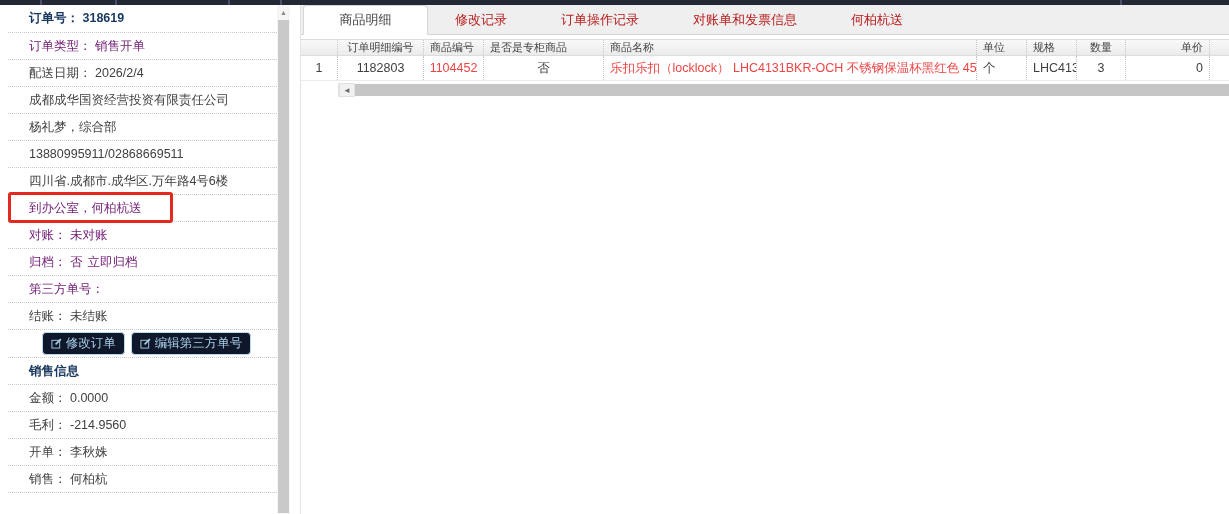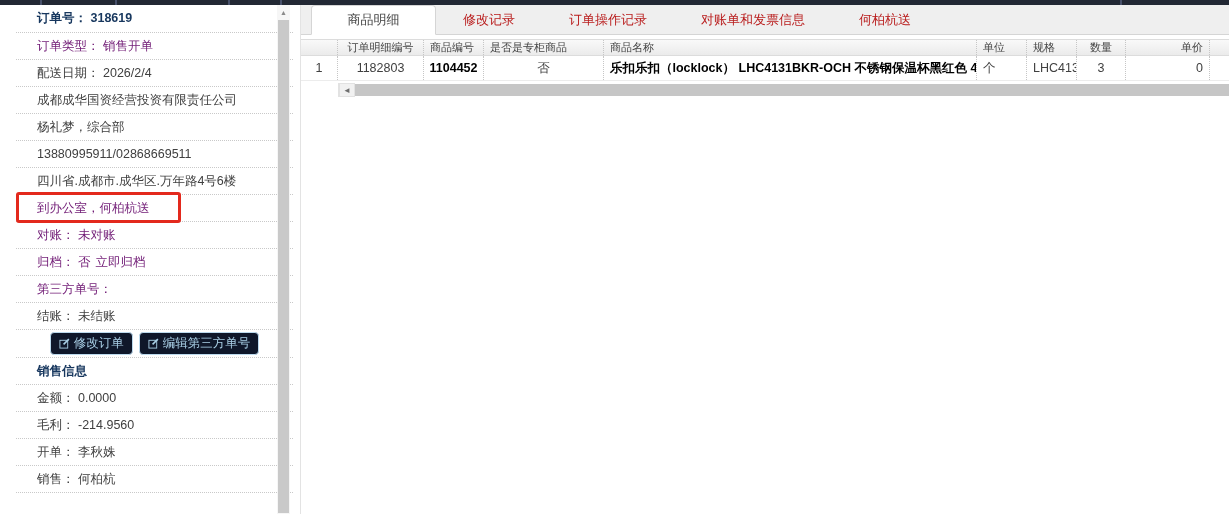--- a/index.html
+++ b/index.html
@@ -6,21 +6,21 @@
   body{
     width:1229px;height:514px;position:relative;overflow:hidden;background:#fff;
     font-family:"Liberation Sans","DejaVu Sans",sans-serif;
     -webkit-font-smoothing:antialiased;
   }
   
   .topbar{position:absolute;top:0;left:0;width:1229px;height:5px;background:#222834;}
   .topbar .seg{position:absolute;top:0;width:2px;height:5px;background:#47506a;}
 
   
-  .sidebar{position:absolute;top:5px;left:16px;width:277px;height:509px;background:#fff;overflow:hidden;}
+  .sidebar{position:absolute;top:5px;left:8px;width:277px;height:509px;background:#fff;overflow:hidden;}
   .srow{height:27px;box-sizing:border-box;border-bottom:1px dotted #c9c9c9;display:flex;
         align-items:center;padding-left:21px;font-size:12.5px;color:#404040;position:relative;
         white-space:nowrap;}
   .srow.tall{height:28px;}
   .navy{color:#17375e;font-weight:bold;}
   .blue{color:#701a75;}
   .archlink{margin-left:5px;cursor:pointer;}
   .btnrow{justify-content:center;padding-left:0;height:28px;}
   .sbtn{display:inline-flex;align-items:center;gap:4px;height:23px;padding:0 8px;margin:0 3px;
         color:#a9cfe6;border:1px solid #bcdaee;background:#0f172a;border-radius:4px;
@@ -35,21 +35,21 @@
   .vscroll .vthumb{position:absolute;top:15px;left:1px;right:1px;bottom:1px;background:#c9c9c9;}
 
   
   .main{position:absolute;top:5px;left:300px;width:929px;height:509px;background:#fff;
         border-left:1px solid #e3e3e3;box-sizing:border-box;}
   .tabbar{height:29px;background:#efefef;border-bottom:1px solid #d5d5d5;display:flex;
         align-items:stretch;}
   .tab{display:flex;align-items:center;justify-content:center;font-size:13px;color:#b91c1c;
         padding:0 27px;cursor:pointer;white-space:nowrap;}
   .tab.active{background:#fff;border:1px solid #d5d5d5;border-bottom:1px solid #fff;
-        border-radius:4px 4px 0 0;color:#444;margin-left:10px;margin-bottom:-1px;
+        border-radius:4px 4px 0 0;color:#444;margin-left:2px;margin-bottom:-1px;
         width:69px;box-sizing:content-box;}
 
   .grid{margin-top:4px;}
   .thead{display:flex;height:17px;background:linear-gradient(#f9f9f9,#ebebeb);
         border-top:1px solid #dcdcdc;border-bottom:1px solid #dcdcdc;box-sizing:border-box;
         font-size:11px;color:#444;}
   .trow{display:flex;height:25px;font-size:12.5px;color:#404040;border-bottom:1px solid #ececec;
         box-sizing:border-box;background:#fff;}
   .cell{box-sizing:border-box;border-right:1px dotted #c6c6c6;display:flex;align-items:center;
         padding:0 6px;overflow:hidden;white-space:nowrap;}
@@ -58,21 +58,21 @@
   .c-prodno{width:60px;}
   .c-counter{width:120px;}
   .c-name{width:373px;}
   .c-unit{width:50px;}
   .c-spec{width:50px;}
   .c-qty{width:49px;}
   .c-price{width:84px;}
   .c-fill{flex:1;border-right:none;}
   .center{justify-content:center;}
   .right{justify-content:flex-end;text-align:center;}
-  .linkblue{color:#000000;cursor:pointer;font-weight:bold;}
+  .linkblue{color:#ef4444;cursor:pointer;}
 
   
   .hscroll{display:flex;height:14px;margin-top:2px;align-items:stretch;}
   .hs-spacer{width:37px;border-right:1px solid #e2e2e2;background:#fff;}
   .hs-left{width:16px;background:#f1f1f1;color:#6e6e6e;font-size:8px;display:flex;
         align-items:center;justify-content:center;border:1px solid #e2e2e2;box-sizing:border-box;}
   .hs-thumb{flex:1;background:#c6c6c6;margin:1px 0;}
 </style>
 </head>
 <body>

